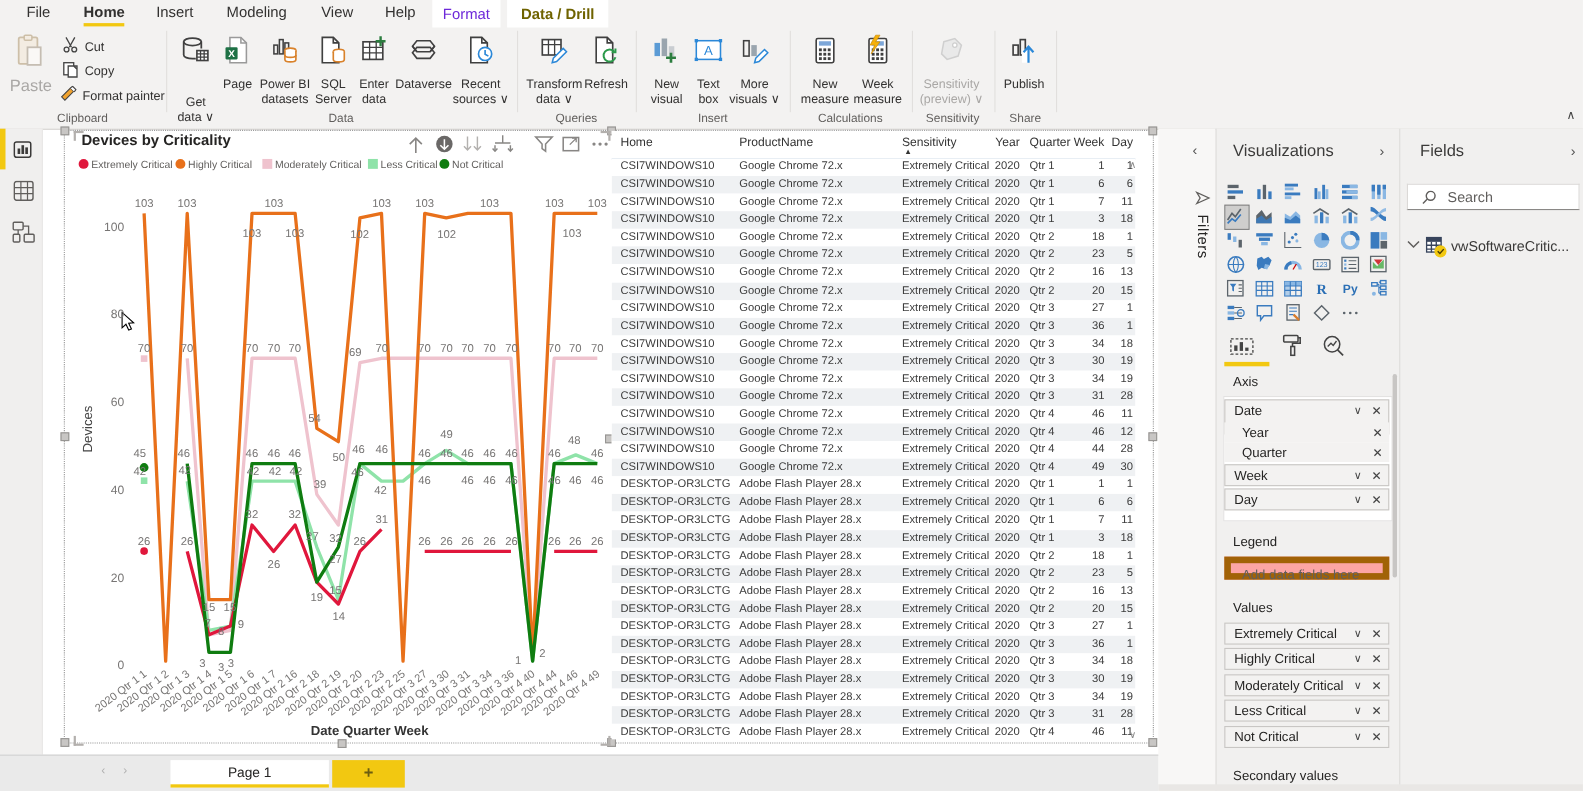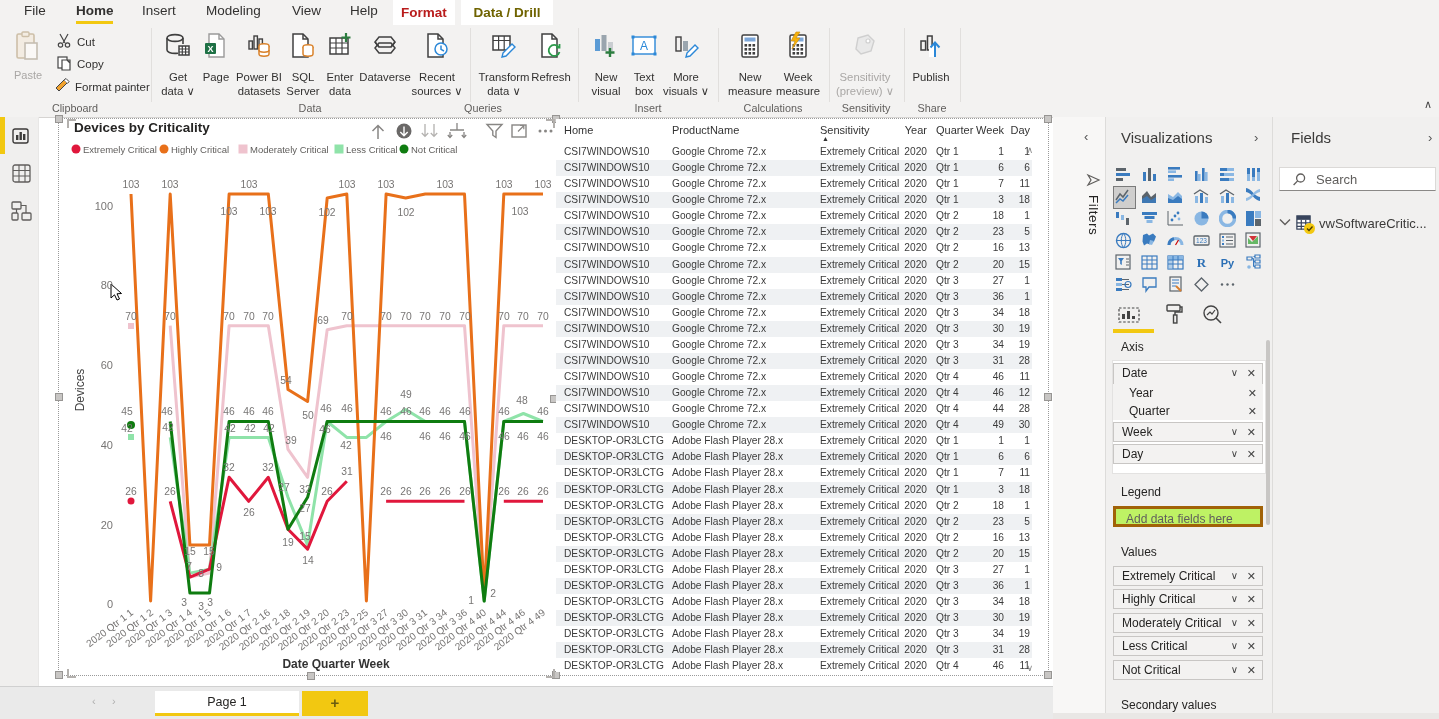--- a/index.html
+++ b/index.html
@@ -9,62 +9,62 @@
 <div id="root">
 <div style="position:absolute;left:40px;top:117px;width:1013px;height:569px;background:#fff"></div>
 <div style="position:absolute;left:0;top:0;width:1439px;height:117px;background:#f3f2f1;border-bottom:1px solid #d6d4d2">
 <span style="position:absolute;left:10px;top:3px;font-size:13.5px;color:#323130;font-weight:normal;padding:0 14px">File</span>
 <span style="position:absolute;left:62px;top:3px;font-size:13.5px;color:#323130;font-weight:bold;padding:0 14px">Home</span>
 <span style="position:absolute;left:128px;top:3px;font-size:13.5px;color:#323130;font-weight:normal;padding:0 14px">Insert</span>
 <span style="position:absolute;left:192px;top:3px;font-size:13.5px;color:#323130;font-weight:normal;padding:0 14px">Modeling</span>
 <span style="position:absolute;left:278px;top:3px;font-size:13.5px;color:#323130;font-weight:normal;padding:0 14px">View</span>
 <span style="position:absolute;left:336px;top:3px;font-size:13.5px;color:#323130;font-weight:normal;padding:0 14px">Help</span>
 <div style="position:absolute;left:76px;top:21px;width:37px;height:3px;background:#f2c811"></div>
-<span style="position:absolute;left:393px;top:0;width:62px;height:25px;background:#fff;color:#b91c1c;font-weight:bold;font-size:13.5px;text-align:center;line-height:25px">Format</span>
+<span style="position:absolute;left:393px;top:0;width:62px;height:25px;background:#fff;color:#6d28d9;font-weight:normal;font-size:13.5px;text-align:center;line-height:25px">Format</span>
 <span style="position:absolute;left:461px;top:0;width:92px;height:25px;background:#fff;color:#6f6300;font-weight:bold;font-size:13.5px;text-align:center;line-height:25px">Data / Drill</span>
 <div style="position:absolute;left:151px;top:28px;width:1px;height:74px;background:#e1dfdd"></div>
 <div style="position:absolute;left:470px;top:28px;width:1px;height:74px;background:#e1dfdd"></div>
 <div style="position:absolute;left:578px;top:28px;width:1px;height:74px;background:#e1dfdd"></div>
 <div style="position:absolute;left:718px;top:28px;width:1px;height:74px;background:#e1dfdd"></div>
 <div style="position:absolute;left:829px;top:28px;width:1px;height:74px;background:#e1dfdd"></div>
 <div style="position:absolute;left:904px;top:28px;width:1px;height:74px;background:#e1dfdd"></div>
 <div style="position:absolute;left:960px;top:28px;width:1px;height:74px;background:#e1dfdd"></div>
 <div style="position:absolute;left:15px;top:102px;width:120px;text-align:center;font-size:10.8px;color:#605e5c">Clipboard</div>
 <div style="position:absolute;left:250px;top:102px;width:120px;text-align:center;font-size:10.8px;color:#605e5c">Data</div>
-<div style="position:absolute;left:464px;top:102px;width:120px;font-size:10.8px;color:#605e5c">Queries</div>
+<div style="position:absolute;left:464px;top:102px;width:120px;text-align:center;font-size:10.8px;color:#605e5c">Queries</div>
 <div style="position:absolute;left:588px;top:102px;width:120px;text-align:center;font-size:10.8px;color:#605e5c">Insert</div>
 <div style="position:absolute;left:713px;top:102px;width:120px;text-align:center;font-size:10.8px;color:#605e5c">Calculations</div>
 <div style="position:absolute;left:806px;top:102px;width:120px;text-align:center;font-size:10.8px;color:#605e5c">Sensitivity</div>
 <div style="position:absolute;left:872px;top:102px;width:120px;text-align:center;font-size:10.8px;color:#605e5c">Share</div>
 <div style="position:absolute;left:6px;top:30px;width:44px;text-align:center;color:#a9a7a5"><svg width="34" height="34" viewBox="0 0 34 34">
           <rect x="6" y="4" width="17" height="24" rx="1.5" fill="#f3ece2" stroke="#cdbfa8" stroke-width="1.6"></rect>
           <rect x="11" y="2" width="7" height="4.5" rx="1" fill="#f3ece2" stroke="#cdbfa8" stroke-width="1.4"></rect>
           <rect x="14" y="13" width="12" height="16" fill="#faf8f6" stroke="#c5bdb2" stroke-width="1.6"></rect>
-        </svg><div style="font-size:11px;margin-top:1px">Paste</div></div>
+        </svg><div style="font-size:15px;margin-top:1px">Paste</div></div>
 <div style="position:absolute;left:56px;top:33px;color:#323130;font-size:11.5px"><svg width="16" height="16" viewBox="0 0 16 16">
           <path d="M4 1 l5 9 M12 1 l-5 9" stroke="#444" stroke-width="1.2" fill="none"></path>
           <circle cx="4.5" cy="12" r="2.2" fill="none" stroke="#444" stroke-width="1.2"></circle>
           <circle cx="11.5" cy="12" r="2.2" fill="none" stroke="#444" stroke-width="1.2"></circle>
         </svg><span style="position:relative;top:-3px;margin-left:5px">Cut</span></div>
 <div style="position:absolute;left:56px;top:55px;color:#323130;font-size:11.5px"><svg width="16" height="16" viewBox="0 0 16 16">
           <rect x="2" y="2" width="9" height="11" fill="#fff" stroke="#444" stroke-width="1.2"></rect>
           <path d="M6 5 h8 v10 h-8 z M11 5 l3 3" fill="#fff" stroke="#444" stroke-width="1.2"></path>
         </svg><span style="position:relative;top:-3px;margin-left:5px">Copy</span></div>
 <div style="position:absolute;left:54px;top:78px;color:#323130;font-size:11.5px"><svg width="17" height="16" viewBox="0 0 17 16">
           <path d="M2 10 l8 -8 3 3 -8 8 z" fill="#f0a22e" stroke="#444" stroke-width="1"></path>
           <path d="M10 2 l2 -1.5 3 3 -1.5 2" fill="#fff" stroke="#444" stroke-width="1"></path>
         </svg><span style="position:relative;top:-3px;margin-left:4px">Format painter</span></div>
 <div style="position:absolute;left:158px;top:31px;width:40px;text-align:center;color:#323130">
         <div style="height:36px"><svg width="30" height="30" viewBox="0 0 30 30">
             <ellipse cx="12" cy="7" rx="8" ry="3.4" fill="none" stroke="#404040" stroke-width="1.6"></ellipse>
             <path d="M4 7 V19 c0 1.9 3.6 3.4 8 3.4 1 0 2-.1 3-.2 M20 7 v6" fill="none" stroke="#404040" stroke-width="1.6"></path>
             <rect x="16" y="15" width="10" height="9" fill="#fff" stroke="#404040" stroke-width="1.5"></rect>
             <path d="M16 18 h10 M16 21 h10 M19.3 15 v9 M22.6 15 v9" stroke="#404040" stroke-width="1.2"></path>
           </svg></div>
-        <div style="font-size:11.3px;line-height:13.5px;margin-top:4px">
+        <div style="font-size:11.3px;line-height:13.5px;margin-top:20px">
           <div>Get</div>
           <div>data ∨</div>
         </div>
       </div>
 <div style="position:absolute;left:197px;top:31px;width:38px;text-align:center;color:#323130">
         <div style="height:36px"><svg width="30" height="30" viewBox="0 0 30 30">
             <path d="M8 3 h10 l5 5 v18 h-15 z" fill="#fff" stroke="#9a9a9a" stroke-width="1.4"></path>
             <path d="M18 3 v5 h5" fill="none" stroke="#9a9a9a" stroke-width="1.4"></path>
             <rect x="4" y="12" width="11" height="11" rx="1" fill="#1e7145"></rect>
             <text x="9.5" y="21" font-size="9" fill="#fff" text-anchor="middle" font-weight="bold" font-family="Liberation Sans">X</text>
@@ -985,21 +985,21 @@
         <span style="position:absolute;left:8px;top:2px">Week</span>
         <span style="position:absolute;right:24px;top:3px;color:#444;font-size:10px">∨</span>
         <span style="position:absolute;right:6px;top:3px;color:#444;font-size:11px">✕</span>
       </div>
 <div style="position:absolute;left:7px;top:327px;width:150px;height:20px;background:#f3f2f1;border:1px solid #c8c6c4;font-size:12px;color:#252423;box-sizing:border-box">
         <span style="position:absolute;left:8px;top:2px">Day</span>
         <span style="position:absolute;right:24px;top:3px;color:#444;font-size:10px">∨</span>
         <span style="position:absolute;right:6px;top:3px;color:#444;font-size:11px">✕</span>
       </div>
 <div style="position:absolute;left:15px;top:368px;font-size:12px;color:#252423">Legend</div>
-<div style="position:absolute;left:7px;top:389px;width:150px;height:21px;background:#bef264;border:3px solid #a16207;box-sizing:border-box;font-size:12px;color:#605e5c">
+<div style="position:absolute;left:7px;top:389px;width:150px;height:21px;background:#fca5a5;border:6px solid #a16207;box-sizing:border-box;font-size:12px;color:#605e5c">
         <span style="position:absolute;left:10px;top:3px">Add data fields here</span>
       </div>
 <div style="position:absolute;left:15px;top:428px;font-size:12px;color:#252423">Values</div>
 <div style="position:absolute;left:7px;top:449px;width:150px;height:20px;background:#f3f2f1;border:1px solid #c8c6c4;font-size:12px;color:#252423;box-sizing:border-box">
         <span style="position:absolute;left:8px;top:2px">Extremely Critical</span>
         <span style="position:absolute;right:24px;top:3px;color:#444;font-size:10px">∨</span>
         <span style="position:absolute;right:6px;top:3px;color:#444;font-size:11px">✕</span>
       </div>
 <div style="position:absolute;left:7px;top:472.4px;width:150px;height:20px;background:#f3f2f1;border:1px solid #c8c6c4;font-size:12px;color:#252423;box-sizing:border-box">
         <span style="position:absolute;left:8px;top:2px">Highly Critical</span>

